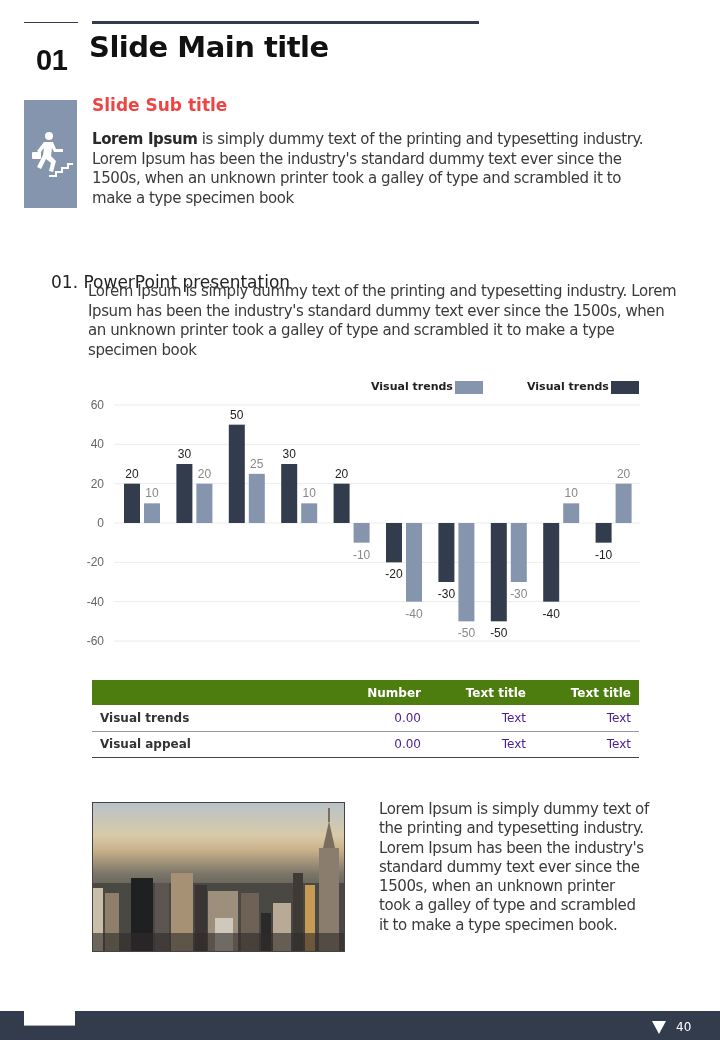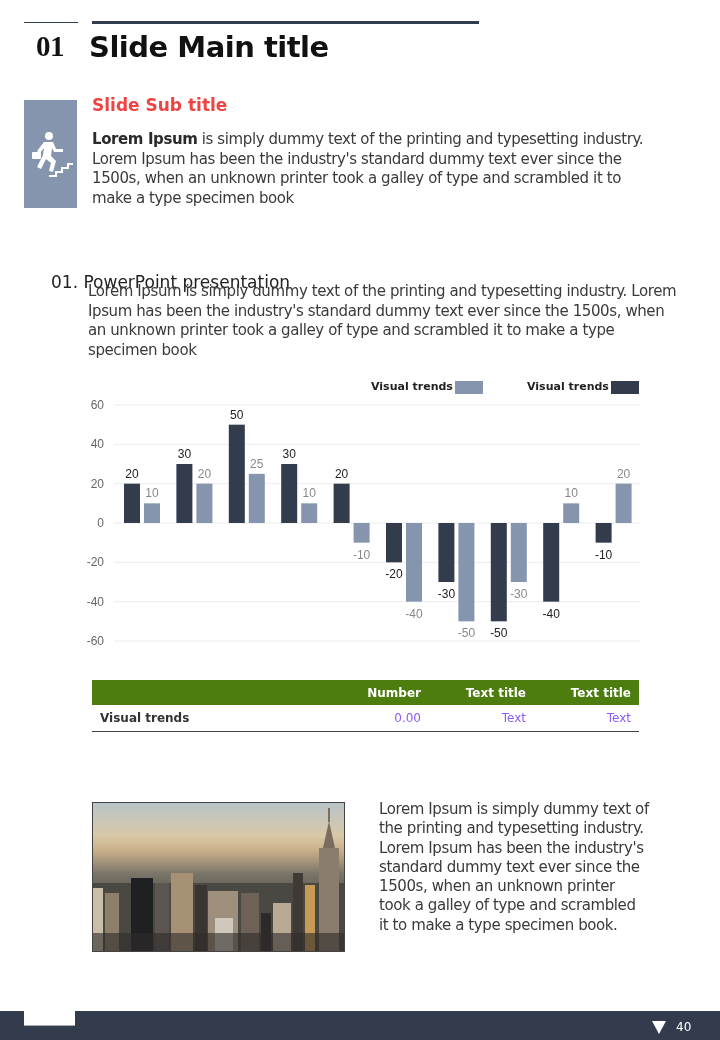--- a/index.html
+++ b/index.html
@@ -1,40 +1,40 @@
 <!DOCTYPE html>
 <html><head>
 <meta charset="utf-8">
 <style>
   * { margin: 0; padding: 0; box-sizing: border-box; }
   html, body { width: 720px; height: 1040px; background: #ffffff; overflow: hidden; }
   body { position: relative; font-family: "DejaVu Sans", sans-serif; color: #3a3a3a; }
 
   .top-line-short { position: absolute; left: 24px; top: 22px; width: 54px; height: 1px; background: #333c4c; }
   .top-line-long { position: absolute; left: 92px; top: 21px; width: 387px; height: 3px; background: #333c4c; }
-  .main-num { position: absolute; left: 36px; top: 30px; font-family: Liberation Serif, serif; font-weight: bold; font-size: 29px; color: #111; letter-spacing: -0.5px; }
+  .main-num { position: absolute; left: 36px; top: 44px; font-family: Liberation Sans, sans-serif; font-weight: bold; font-size: 29px; color: #111; letter-spacing: -0.5px; }
   .main-title { position: absolute; left: 89px; top: 30px; font-family: "DejaVu Sans", sans-serif; font-weight: bold; font-size: 29px; color: #111; letter-spacing: -0.5px; }
 
   .icon-box { position: absolute; left: 24px; top: 100px; width: 53px; height: 108px; background: #8595ad; display: flex; align-items: center; justify-content: center; }
   .sub-title { position: absolute; left: 92px; top: 95px; font-weight: bold; font-size: 17px; color: #ef4444; }
   .sub-body { position: absolute; left: 92px; top: 130px; width: 560px; font-size: 15px; line-height: 19.5px; color: #3a3a3a; letter-spacing: -0.4px; }
   .sub-body b { color: #2a2a2a; }
 
   .sec-title { position: absolute; left: 51px; top: 272px; font-weight: normal; font-size: 17px; color: #222; }
   .sec-body { position: absolute; left: 88px; top: 282px; width: 590px; font-size: 15px; line-height: 19.5px; color: #3a3a3a; letter-spacing: -0.4px; }
 
   .chart { position: absolute; left: 0; top: 370px; width: 720px; height: 290px; }
   .legend-label { font-family: "DejaVu Sans", sans-serif; font-weight: bold; font-size: 11px; fill: #222; }
   .axis-label { font-family: "Liberation Sans", sans-serif; font-size: 12px; fill: #666; }
   .val-dark { font-family: "Liberation Sans", sans-serif; font-size: 12px; fill: #222; }
   .val-light { font-family: "Liberation Sans", sans-serif; font-size: 12px; fill: #888; }
 
   .data-table { position: absolute; left: 92px; top: 680px; width: 547px; border-collapse: collapse; font-size: 12px; }
   .data-table th { background: #4d7c0f; color: #fff; font-weight: bold; height: 25px; text-align: right; padding: 0 8px; font-size: 12px; }
-  .data-table td { height: 26px; padding: 0 8px; text-align: right; color: #8b5cf6; border-bottom: 1px solid #999; }
+  .data-table td { height: 26px; padding: 0 8px; text-align: right; color: #4c1d95; border-bottom: 1px solid #999; }
   .data-table tr:last-child td { border-bottom: 1px solid #444; }
   .data-table td.rowlabel { text-align: left; font-weight: bold; color: #333; }
 
   .photo { position: absolute; left: 92px; top: 802px; width: 253px; height: 150px; border: 1px solid #444; overflow: hidden; background: linear-gradient(180deg, #b9c3c8 0%, #d8c9a8 22%, #c9b08a 32%, #7a7568 48%, #4b4944 70%, #3a3836 100%); }
   .photo-text { position: absolute; left: 379px; top: 800px; width: 270px; font-size: 15px; line-height: 19.3px; color: #3a3a3a; letter-spacing: -0.4px; }
 
   .footer-bar { position: absolute; left: 0; top: 1011px; width: 720px; height: 29px; background: #333c4c; }
   .footer-tab { position: absolute; left: 24px; top: 1011px; width: 51px; height: 15px; background: #ffffff; border-bottom: 1px solid #aab; }
   .footer-arrow { position: absolute; left: 652px; top: 1021px; width: 0; height: 0; border-left: 7px solid transparent; border-right: 7px solid transparent; border-top: 13px solid #ffffff; }
   .page-num { position: absolute; left: 676px; top: 1020px; font-size: 12px; color: #fff; }
@@ -131,20 +131,26 @@
       <th style="width:105px">Text title</th>
     </tr>
   </thead>
   <tbody>
     <tr>
       <td class="rowlabel">Visual trends</td>
       <td>0.00</td>
       <td>Text</td>
       <td>Text</td>
     </tr>
+    <tr>
+      <td class="rowlabel">Visual appeal</td>
+      <td>0.00</td>
+      <td>Text</td>
+      <td>Text</td>
+    </tr>
   </tbody>
 </table>
 
 <div class="photo">
   <svg width="253" height="150" viewBox="0 0 253 150">
     <rect x="0" y="80" width="253" height="70" fill="#4a4843"></rect>
     <rect x="0" y="85" width="10" height="65" fill="#c9bfa8"></rect>
     <rect x="12" y="90" width="14" height="60" fill="#8d7f6a"></rect>
     <rect x="38" y="75" width="22" height="75" fill="#1f2022"></rect>
     <rect x="62" y="80" width="14" height="70" fill="#5c5550"></rect>

